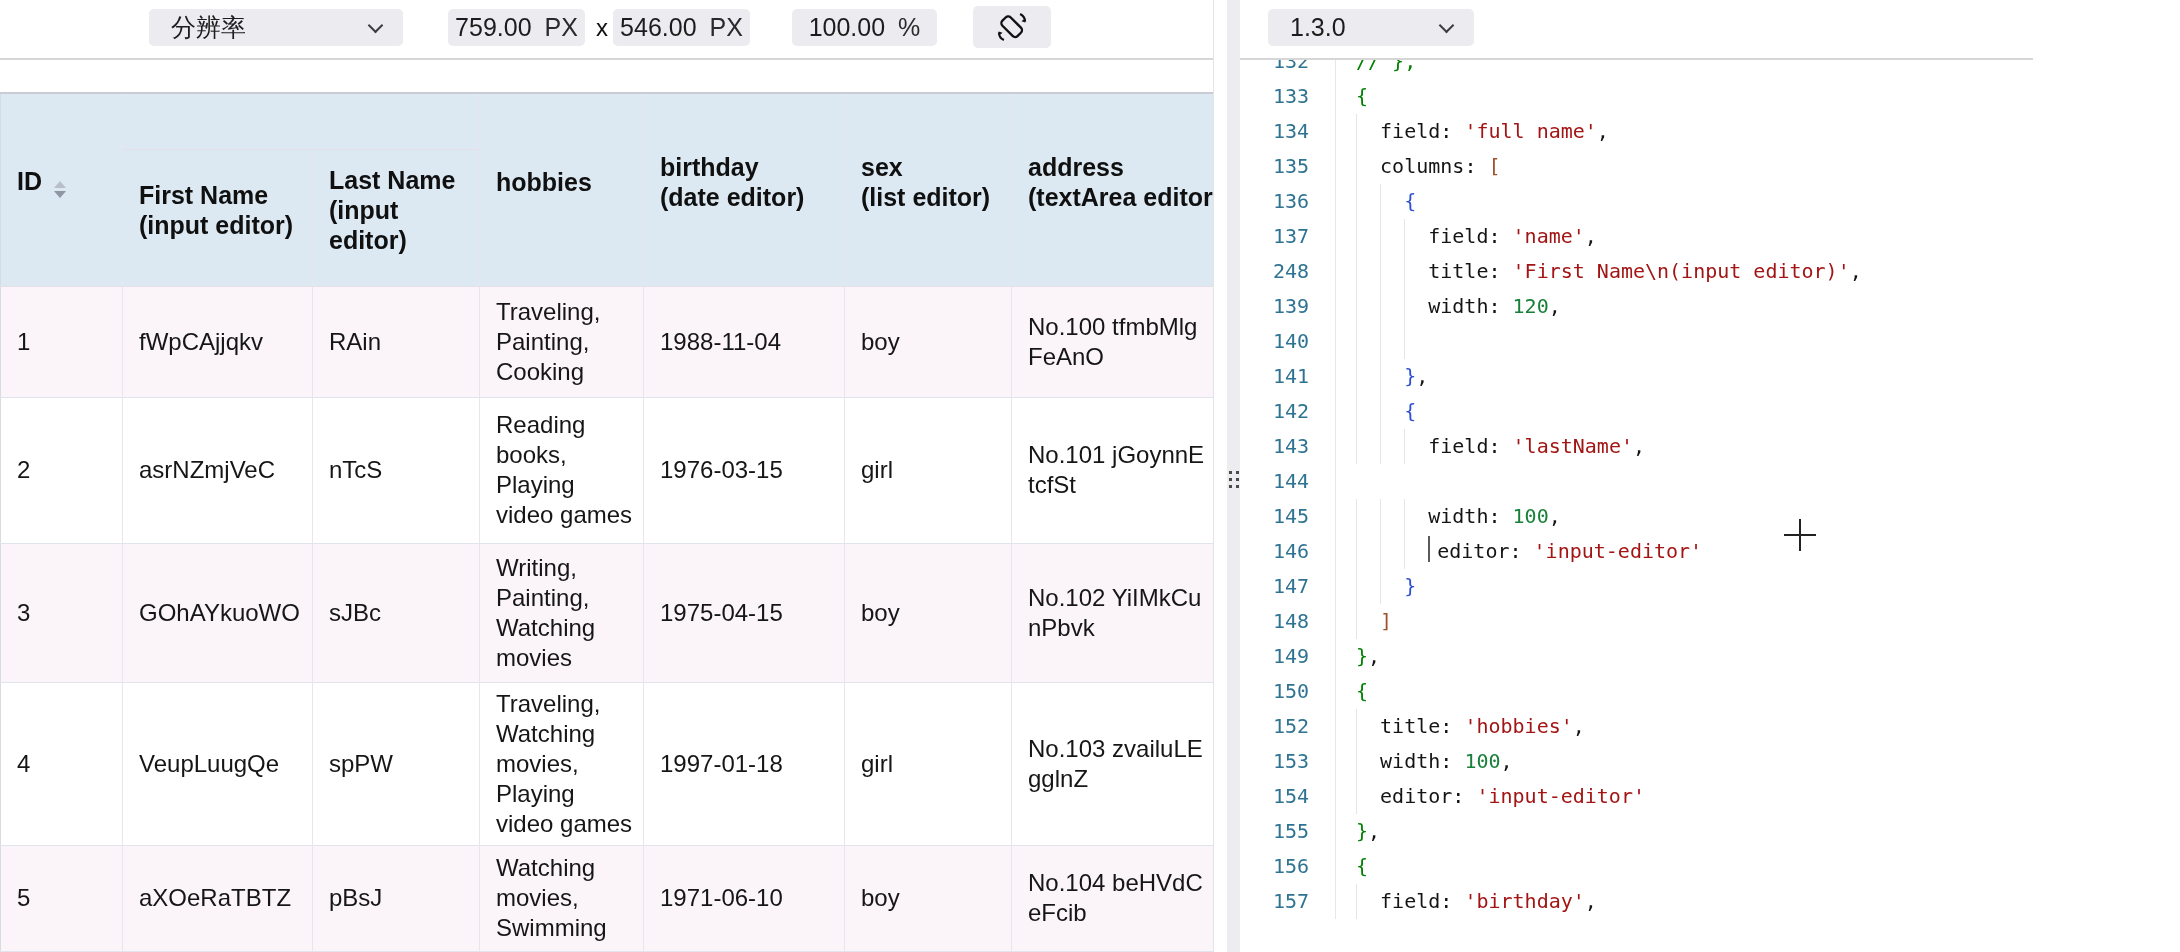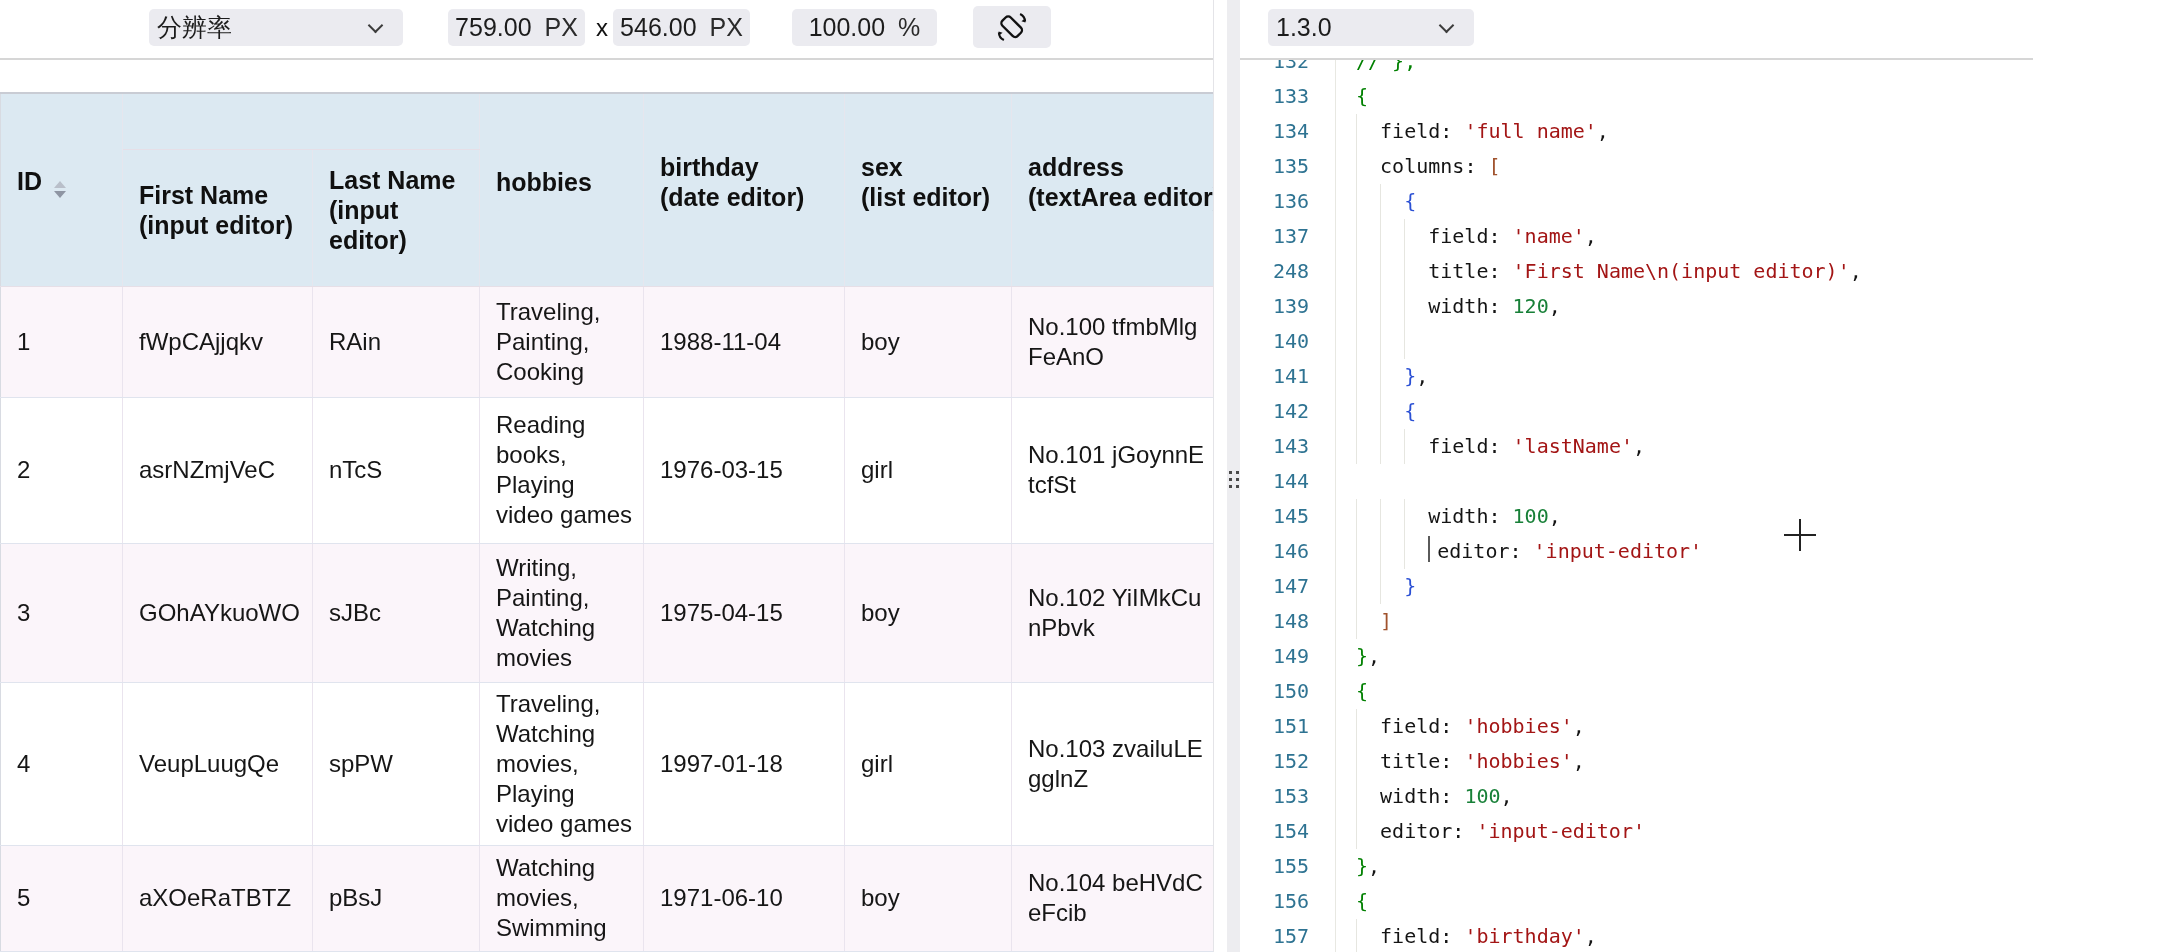--- a/index.html
+++ b/index.html
@@ -20,21 +20,21 @@
   .splitter{position:absolute;left:1227px;top:0;width:13px;height:952px;
             background:#ededf0;display:flex;align-items:flex-start;justify-content:center;cursor:col-resize}
   .splitter .dots{display:grid;grid-template-columns:3px 3px;grid-auto-rows:3px;gap:4px;margin-top:471px}
   .splitter .dots i{background:#4a4a4a;width:3px;height:3px;display:block}
   .panel-right{position:absolute;left:1240px;top:0;width:793px;height:952px;overflow:hidden;background:#fff}
 
   
   .toolbar{position:relative;height:60px;border-bottom:2px solid var(--toolbar-border);background:#fff;z-index:3}
   .ctl{position:absolute;top:9px;height:37px;background:var(--pill-bg);border-radius:5px;
        display:flex;align-items:center;font-size:25px;color:#1c1c1c}
-  .select{padding-left:8px;justify-content:flex-start;cursor:pointer}
+  .select{padding-left:22px;justify-content:flex-start;cursor:pointer}
   .chev{position:absolute;right:22px;top:11px;width:11px;height:11px;
         border-right:2.4px solid #3c3c3c;border-bottom:2.4px solid #3c3c3c;transform:rotate(45deg)}
   .pill{justify-content:center;gap:13px}
   .pill .unit{color:#2a2a2a}
   .times{position:absolute;left:591px;top:9px;height:37px;line-height:37px;font-size:24px;
          width:22px;text-align:center;color:#111}
   .icon-btn{justify-content:center;cursor:pointer}
 
   
   .grid-wrap{position:absolute;left:0;top:92px;width:1214px;overflow:hidden}
@@ -233,21 +233,20 @@
         <div class="cl"><span class="ln">141</span><span class="lc"><span class="ig"></span><span class="ig"></span><span class="tok-b3">}</span><span class="tok-p">,</span></span></div>
         <div class="cl"><span class="ln">142</span><span class="lc"><span class="ig"></span><span class="ig"></span><span class="tok-b3">{</span></span></div>
         <div class="cl"><span class="ln">143</span><span class="lc"><span class="ig"></span><span class="ig"></span><span class="ig"></span><span class="tok-k">field</span><span class="tok-p">: </span><span class="tok-s">'lastName'</span><span class="tok-p">,</span></span></div>
         <div class="cl"><span class="ln">144</span></div>
         <div class="cl"><span class="ln">145</span><span class="lc"><span class="ig"></span><span class="ig"></span><span class="ig"></span><span class="tok-k">width</span><span class="tok-p">: </span><span class="tok-n">100</span><span class="tok-p">,</span></span></div>
         <div class="cl"><span class="ln">146</span><span class="lc"><span class="ig"></span><span class="ig"></span><span class="ig"></span><span class="caret"></span><span class="tok-k">editor</span><span class="tok-p">: </span><span class="tok-s">'input-editor'</span></span></div>
         <div class="cl"><span class="ln">147</span><span class="lc"><span class="ig"></span><span class="ig"></span><span class="tok-b3">}</span></span></div>
         <div class="cl"><span class="ln">148</span><span class="lc"><span class="ig"></span><span class="tok-b2">]</span></span></div>
         <div class="cl"><span class="ln">149</span><span class="lc"><span class="tok-b1">}</span><span class="tok-p">,</span></span></div>
         <div class="cl"><span class="ln">150</span><span class="lc"><span class="tok-b1">{</span></span></div>
-        <div class="cl"><span class="ln">151</span><span class="lc"><span class="ig"></span><span class="tok-k">field</span><span class="tok-p">: </span><span class="tok-s">'hobbies'</span><span class="tok-p">,</span></span></div>
         <div class="cl"><span class="ln">152</span><span class="lc"><span class="ig"></span><span class="tok-k">title</span><span class="tok-p">: </span><span class="tok-s">'hobbies'</span><span class="tok-p">,</span></span></div>
         <div class="cl"><span class="ln">153</span><span class="lc"><span class="ig"></span><span class="tok-k">width</span><span class="tok-p">: </span><span class="tok-n">100</span><span class="tok-p">,</span></span></div>
         <div class="cl"><span class="ln">154</span><span class="lc"><span class="ig"></span><span class="tok-k">editor</span><span class="tok-p">: </span><span class="tok-s">'input-editor'</span></span></div>
         <div class="cl"><span class="ln">155</span><span class="lc"><span class="tok-b1">}</span><span class="tok-p">,</span></span></div>
         <div class="cl"><span class="ln">156</span><span class="lc"><span class="tok-b1">{</span></span></div>
         <div class="cl"><span class="ln">157</span><span class="lc"><span class="ig"></span><span class="tok-k">field</span><span class="tok-p">: </span><span class="tok-s">'birthday'</span><span class="tok-p">,</span></span></div>
       </div>
   </div>
 
   <div class="crosshair">

